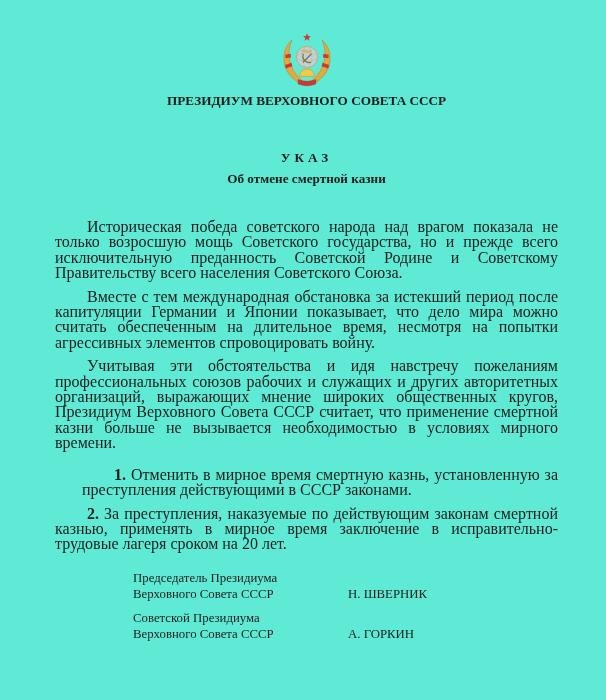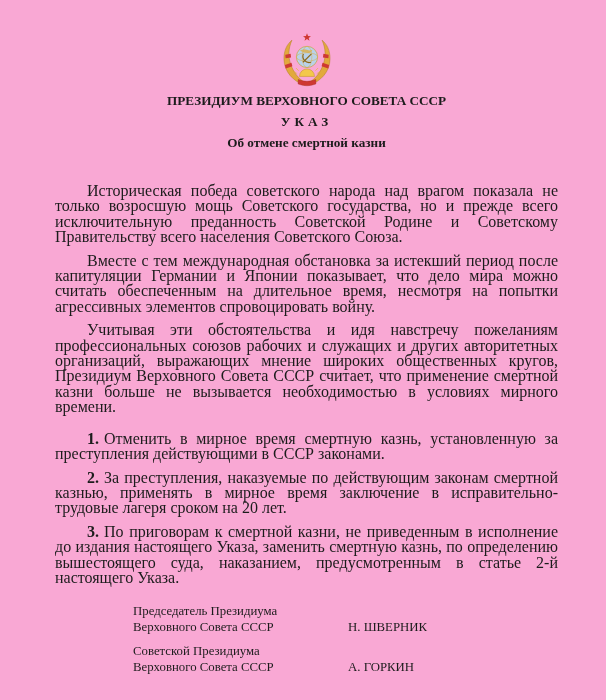--- a/index.html
+++ b/index.html
@@ -1,51 +1,51 @@
 <!DOCTYPE html>
 <html><head>
 <meta charset="utf-8">
 <style>
   * { box-sizing: border-box; margin: 0; padding: 0; }
   html, body { background: #ffffff; }
   .page {
     position: relative;
     width: 606px;
     height: 700px;
-    background: #f9a8d4;
+    background: #5eead4;
     font-family: "Liberation Serif", "DejaVu Serif", serif;
     color: #1c1c1c;
     overflow: hidden;
   }
   .content {
     padding: 0 48px 0 55px;
   }
   .emblem-wrap {
     padding-top: 32px;
     height: 90px;
     text-align: center;
   }
   .doc-header {
     text-align: center;
     font-weight: bold;
     font-size: 13.2px;
   }
   .doc-header > div { line-height: 21px; }
-  .doc-type { letter-spacing: 4px; }
+  .doc-type { letter-spacing: 4px; margin-top: 36px; }
   .doc-body {
     font-size: 16px;
     line-height: 15.4px;
   }
   .doc-body p {
     margin-top: 8px;
     text-indent: 32px;
     text-align: justify;
   }
   .doc-body p.first-para { margin-top: 30px; }
-  .doc-body p.item-1 { margin-top: 16px; }
+  .doc-body p.item-1 { margin-top: 16px; margin-left: 27px; }
   .item .num { font-weight: bold; margin-right: 5px; }
   .signatures {
     margin-top: 18px;
     padding-left: 78px;
     font-size: 12.8px;
     line-height: 16px;
   }
   .sig-row {
     display: flex;
     align-items: flex-end;
@@ -94,21 +94,20 @@
       <div class="doc-title">Об отмене смертной казни</div>
     </div>
 
     <div class="doc-body">
       <p class="first-para">Историческая победа советского народа над врагом показала не только возросшую мощь Советского государства, но и прежде всего исключительную преданность Советской Родине и Советскому Правительству всего населения Советского Союза.</p>
       <p>Вместе с тем международная обстановка за истекший период после капитуляции Германии и Японии показывает, что дело мира можно считать обеспеченным на длительное время, несмотря на попытки агрессивных элементов спровоцировать войну.</p>
       <p>Учитывая эти обстоятельства и идя навстречу пожеланиям профессиональных союзов рабочих и служащих и других авторитетных организаций, выражающих мнение широких общественных кругов, Президиум Верховного Совета СССР считает, что применение смертной казни больше не вызывается необходимостью в условиях мирного времени.</p>
 
       <p class="item item-1"><b class="num">1.</b><span>Отменить в мирное время смертную казнь, установленную за преступления действующими в СССР законами.</span></p>
       <p class="item"><b class="num">2.</b><span>За преступления, наказуемые по действующим законам смертной казнью, применять в мирное время заключение в исправительно-трудовые лагеря сроком на 20 лет.</span></p>
-      <p class="item"><b class="num">3.</b><span>По приговорам к смертной казни, не приведенным в исполнение до издания настоящего Указа, заменить смертную казнь, по определению вышестоящего суда, наказанием, предусмотренным в статье 2-й настоящего Указа.</span></p>
     </div>
 
     <div class="signatures">
       <div class="sig-row">
         <div class="sig-titles">
           <div>Председатель Президиума</div>
           <div>Верховного Совета СССР</div>
         </div>
         <div class="sig-name">Н. ШВЕРНИК</div>
       </div>

